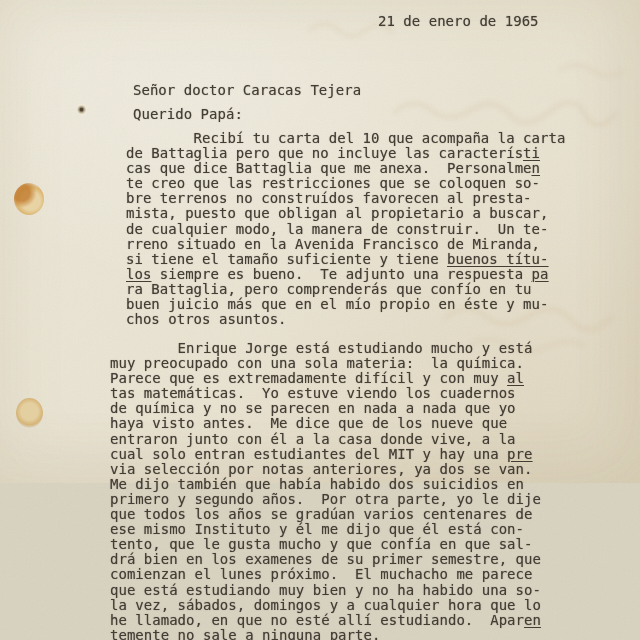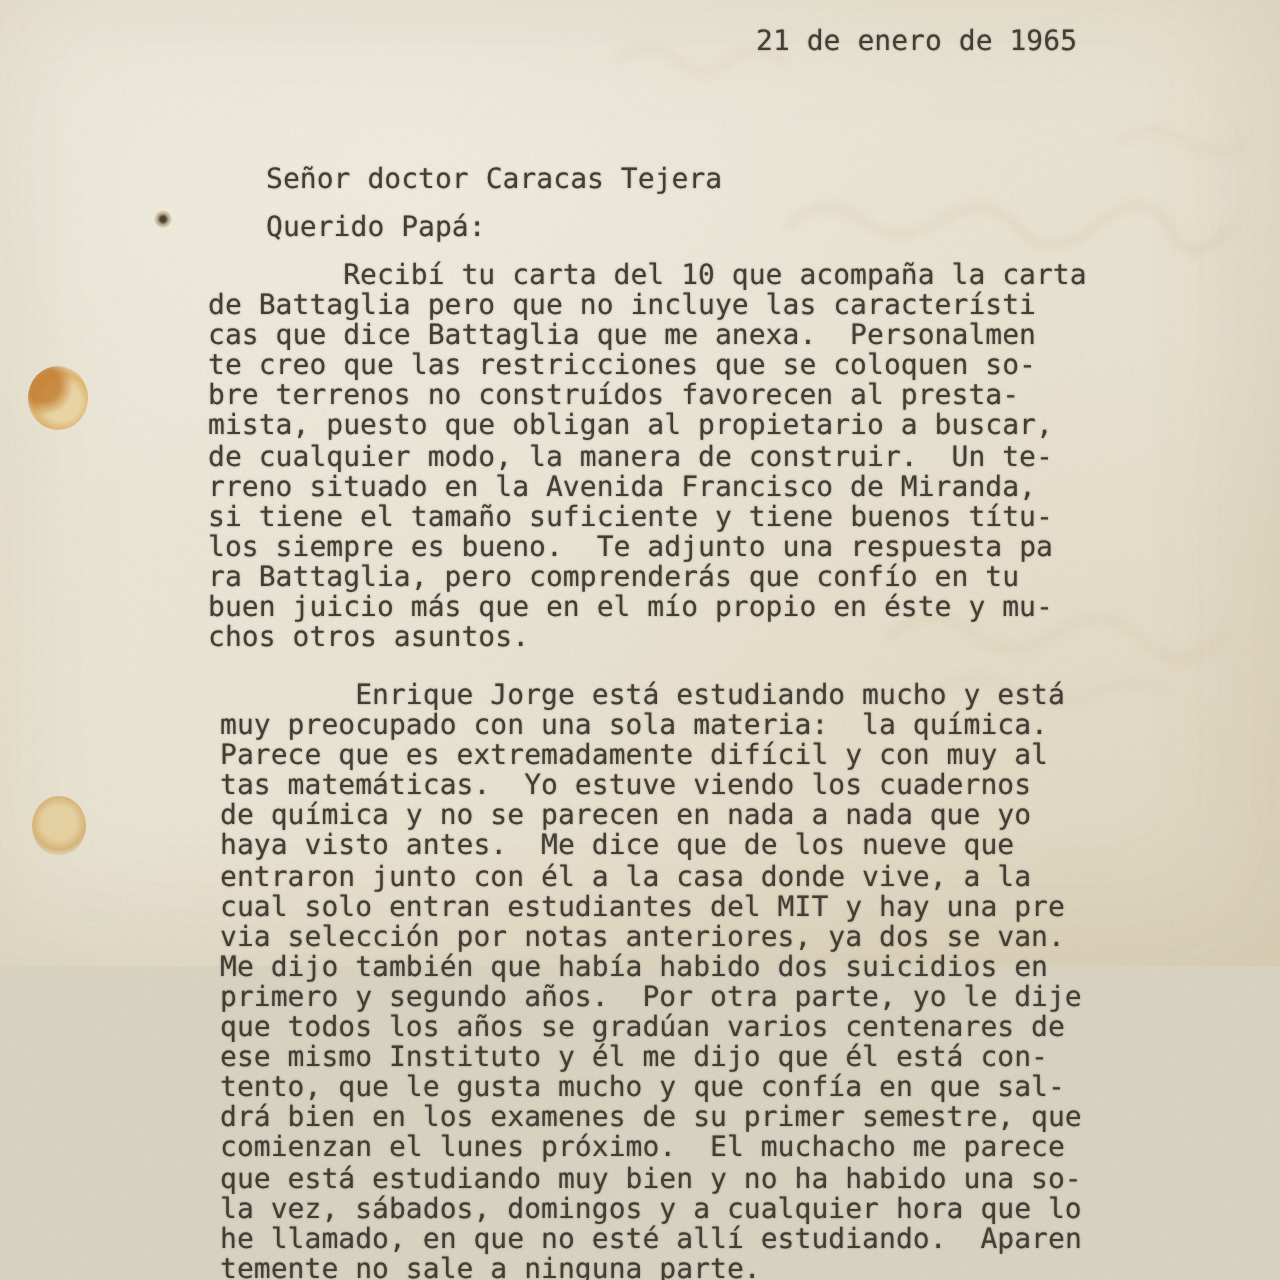--- a/index.html
+++ b/index.html
@@ -20,25 +20,25 @@
     font-size: 14px;
     line-height: 15.1px;
     letter-spacing: 0.02px;
   }
   .typed {
     position: absolute;
     white-space: pre;
     text-shadow: 0 0 1px rgba(67,61,53,0.55);
   }
   .line { white-space: pre; }
-  .u { text-underline-offset: 2px; text-decoration-thickness: 1px; }
+  .u { text-decoration: underline; text-underline-offset: 2px; text-decoration-thickness: 1px; }
   .date-line   { left: 378px; top: 14px; }
   .addr-block  { left: 133px; top: 53px; }
   .salutation  { left: 133px; top: 107px; }
-  .para-1      { left: 104px; top: 131px; }
+  .para-1      { left: 126px; top: 131px; }
   .para-2      { left: 110px; top: 341px; }
 
   .stain { position: absolute; pointer-events: none; }
   .stain-top {
     left: 14px; top: 183px; width: 30px; height: 32px; border-radius: 50%;
     background:
       radial-gradient(circle at 25% 30%, rgba(193,122,44,0.80) 0 26%, rgba(193,122,44,0) 48%),
       radial-gradient(circle at 56% 56%, #e8d3a4 0 38%, #dcb66f 58%, rgba(200,145,65,0.35) 68%, rgba(0,0,0,0) 74%);
   }
   .stain-bottom {

